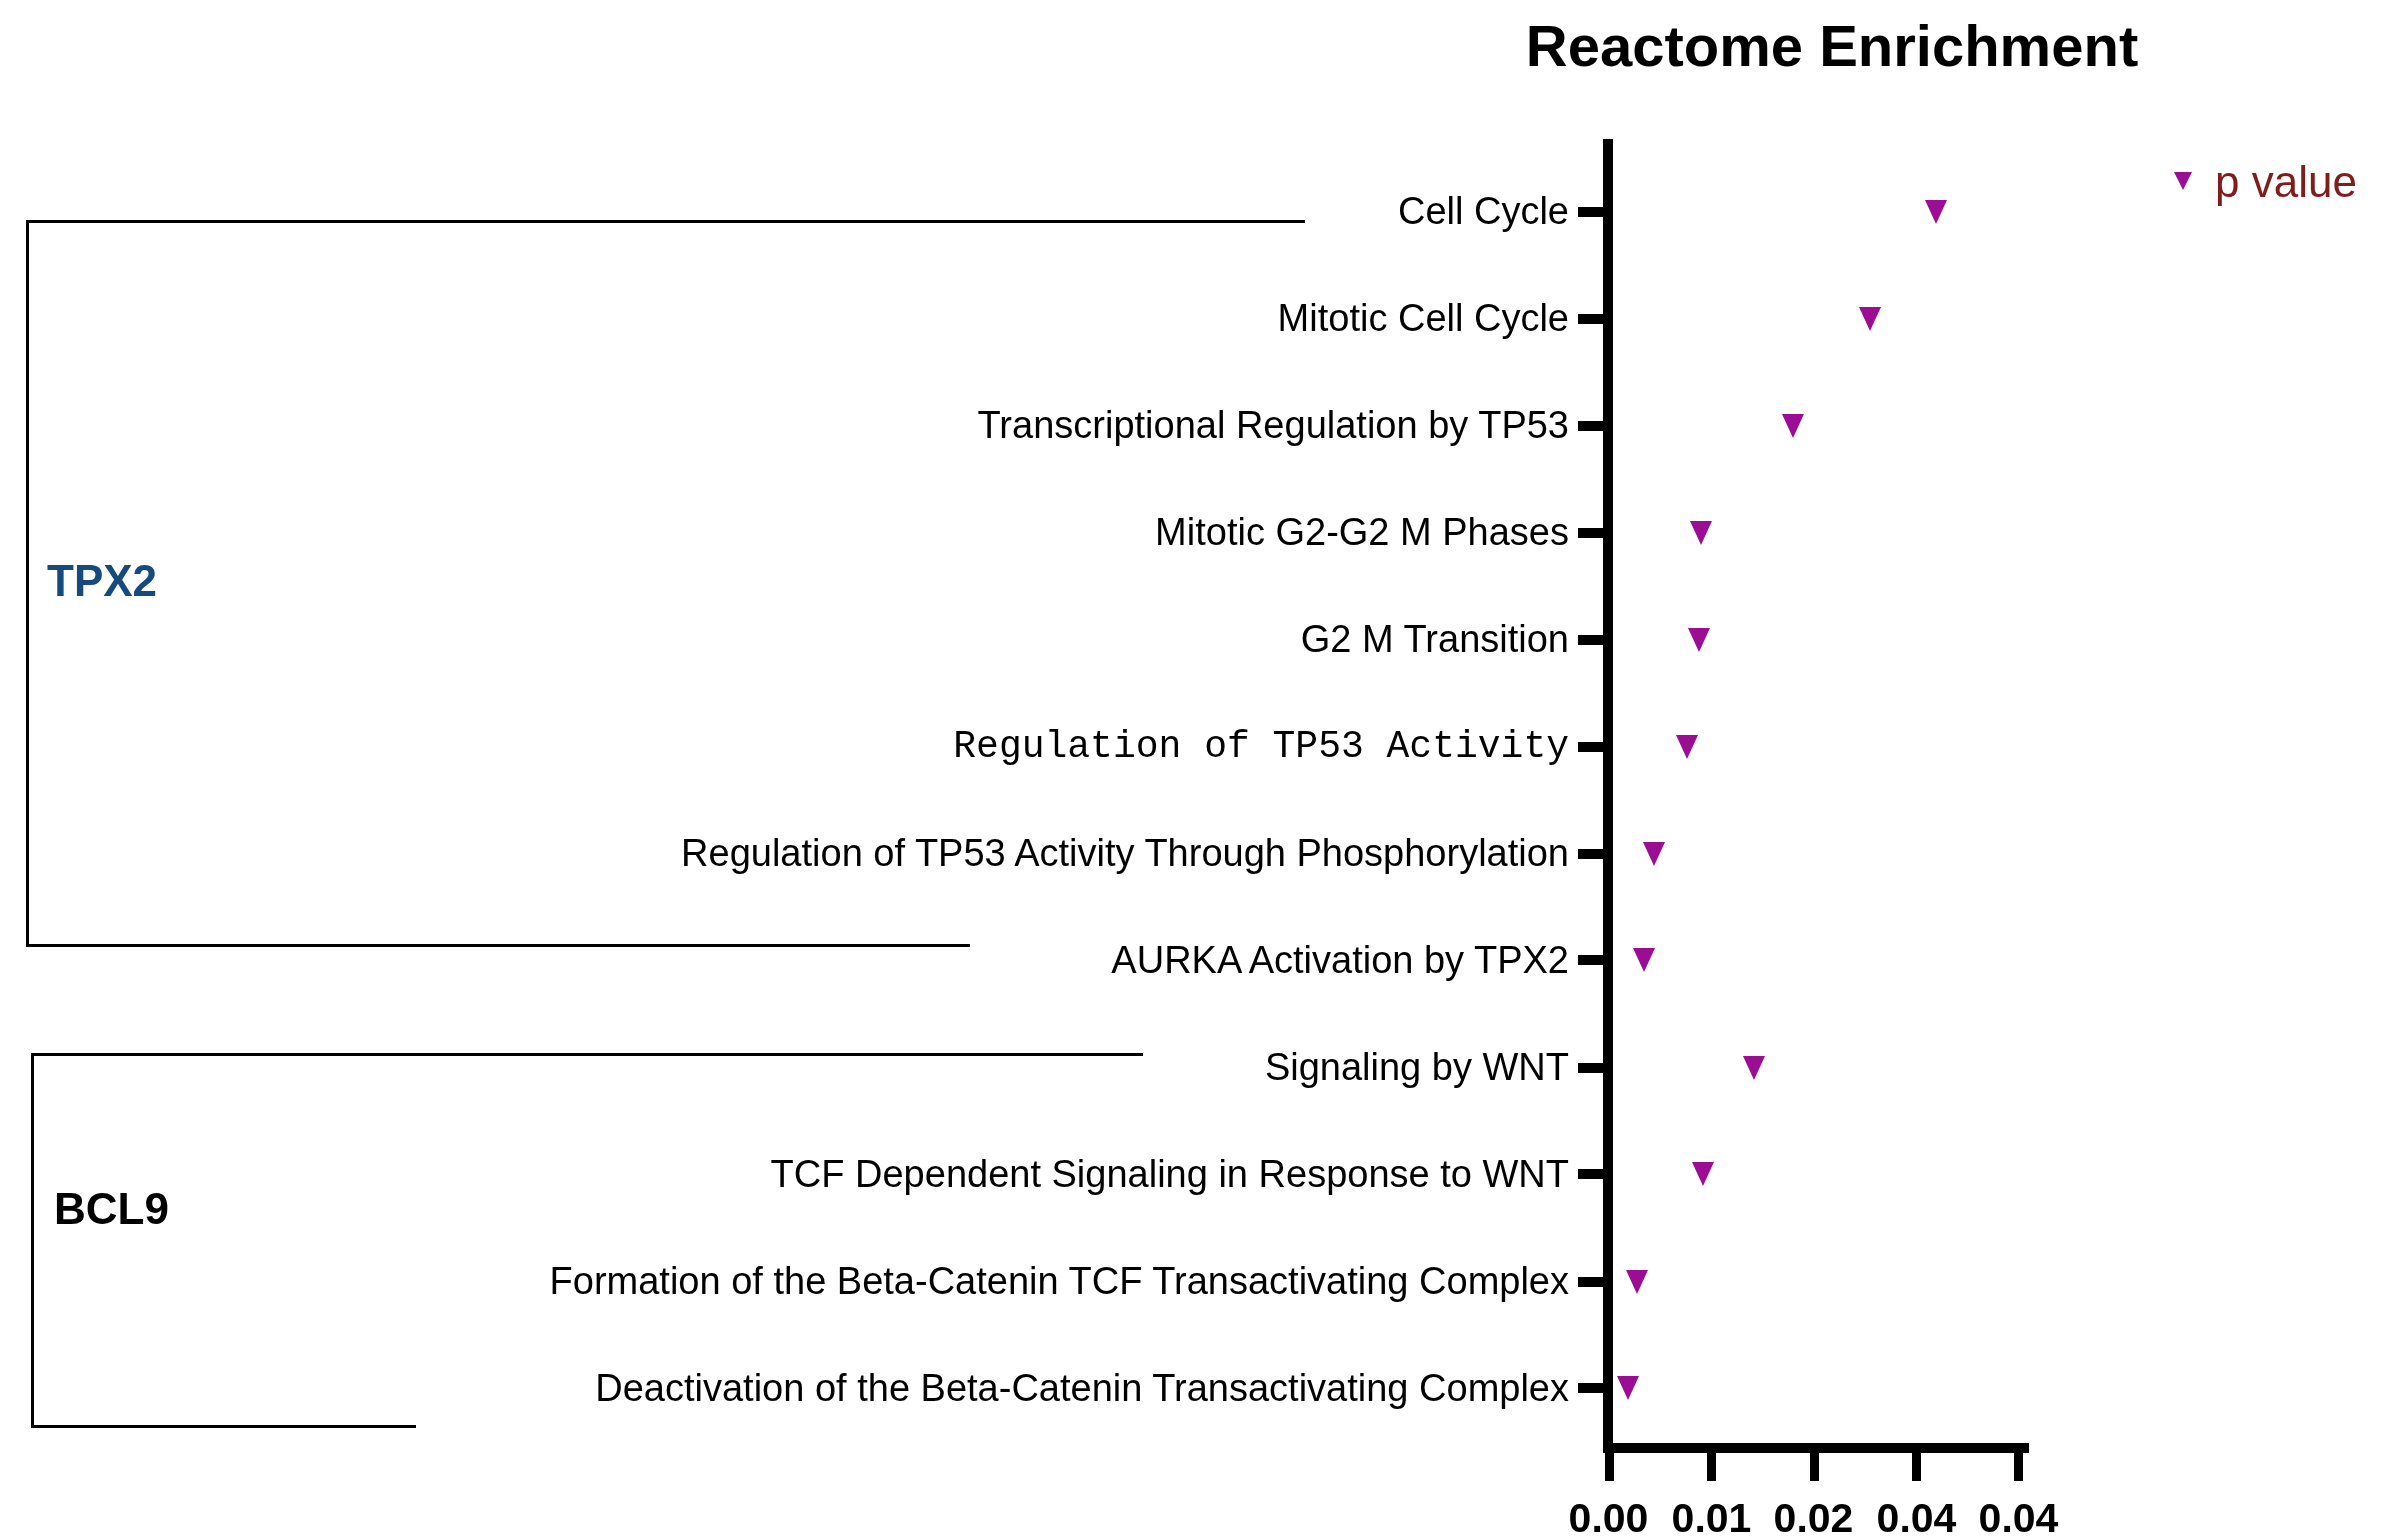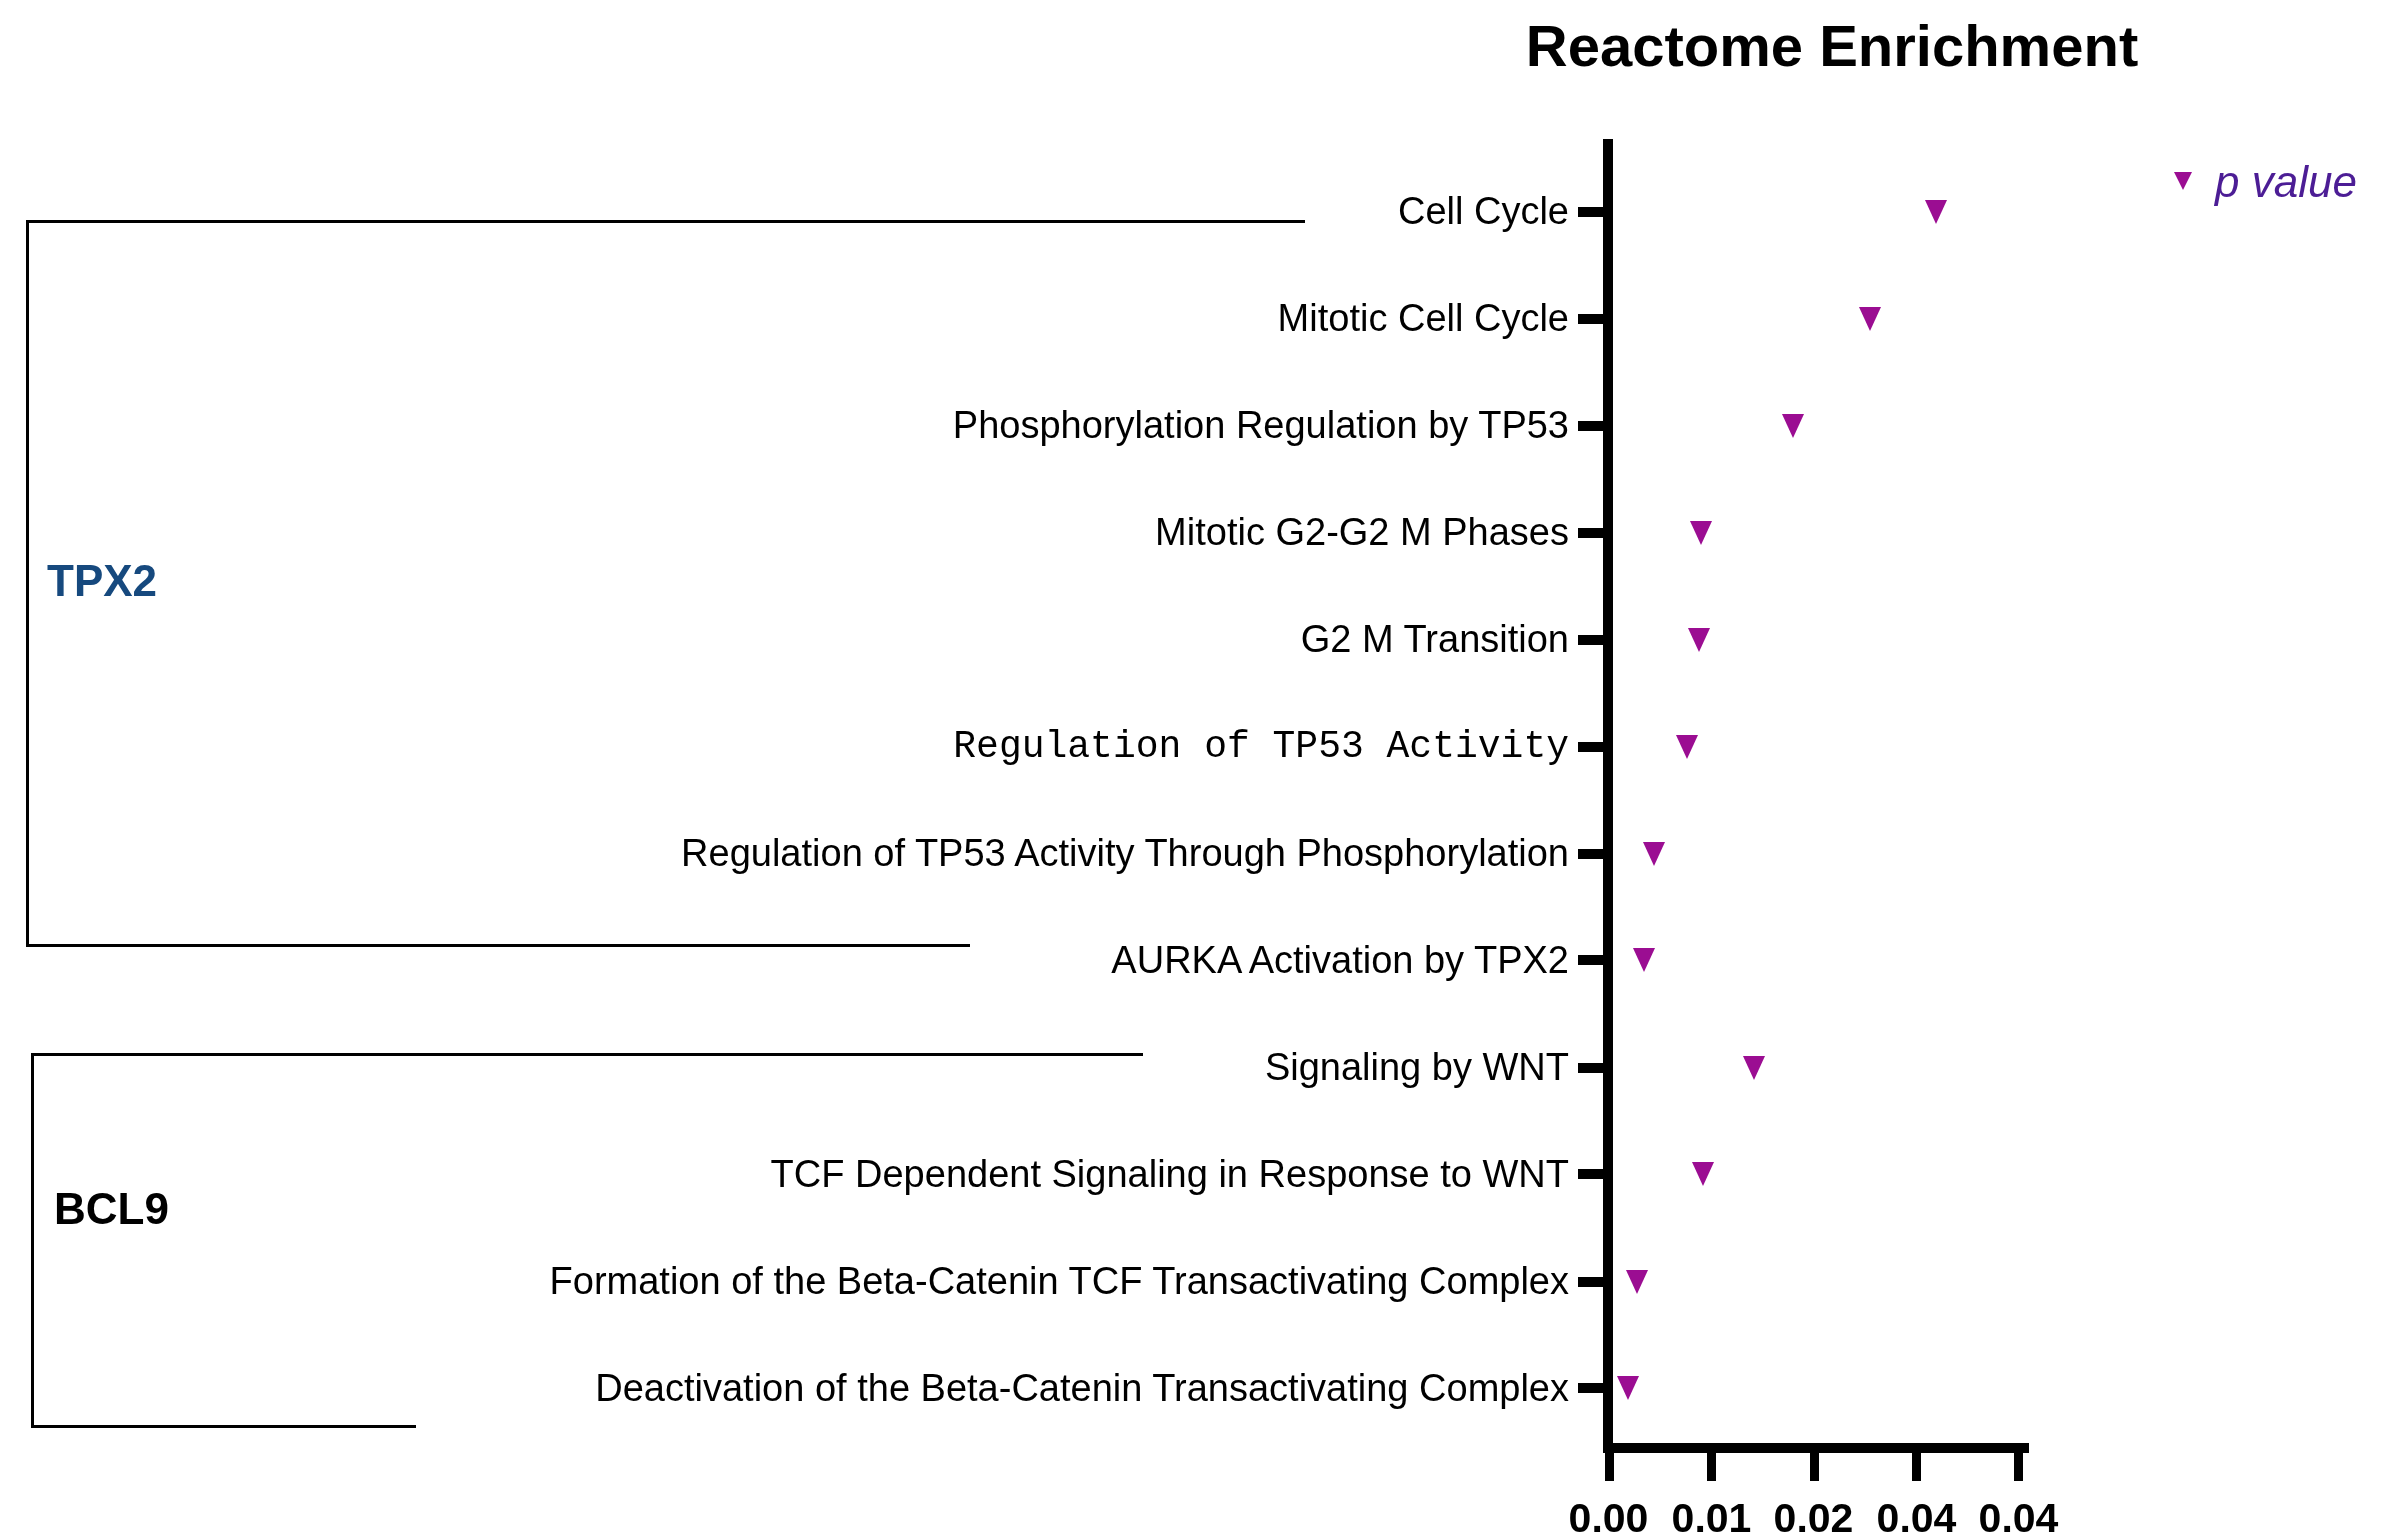--- a/index.html
+++ b/index.html
@@ -21,21 +21,21 @@
   .legend{position:absolute;left:2172px;top:160px;height:48px;}
   .legend-marker{
     position:absolute;left:2.2px;top:12px;
     width:0;height:0;
     border-left:9.2px solid transparent;
     border-right:9.2px solid transparent;
     border-top:18.3px solid #9B0D92;
   }
   .legend-label{
     position:absolute;left:43px;top:0px;
-    font-size:44px;font-style:italic;color:#4c1d95;
+    font-size:44px;color:#7f1d1d;
     white-space:nowrap;line-height:44px;
   }
   .spine-y{position:absolute;left:1603px;top:139px;width:9.7px;height:1313px;background:#000;}
   .spine-x{position:absolute;left:1603px;top:1443px;width:426px;height:9.7px;background:#000;}
   .cat-label{
     position:absolute;left:276px;width:1293px;height:43px;
     text-align:right;font-size:38px;color:#000;line-height:43px;
     white-space:nowrap;
   }
   .y-tick{position:absolute;left:1578px;width:27px;height:9.7px;background:#000;}
@@ -69,21 +69,21 @@
   </div>
 
   <div>
     <div class="spine-y"></div>
     <div class="spine-x"></div>
     <div id="yrows">
         <div class="cat-label" style="top: 190px;">Cell Cycle</div>
         <div class="y-tick" style="top: 207px;"></div>
         <div class="cat-label" style="top: 297px;">Mitotic Cell Cycle</div>
         <div class="y-tick" style="top: 314px;"></div>
-        <div class="cat-label" style="top: 404px;">Phosphorylation Regulation by TP53</div>
+        <div class="cat-label" style="top: 404px;">Transcriptional Regulation by TP53</div>
         <div class="y-tick" style="top: 421px;"></div>
         <div class="cat-label" style="top: 511px;">Mitotic G2-G2 M Phases</div>
         <div class="y-tick" style="top: 528px;"></div>
         <div class="cat-label" style="top: 618px;">G2 M Transition</div>
         <div class="y-tick" style="top: 635px;"></div>
         <div class="cat-label" style="top: 725px; font-family: Liberation Mono, monospace;">Regulation of TP53 Activity</div>
         <div class="y-tick" style="top: 742px;"></div>
         <div class="cat-label" style="top: 832px;">Regulation of TP53 Activity Through Phosphorylation</div>
         <div class="y-tick" style="top: 849px;"></div>
         <div class="cat-label" style="top: 939px;">AURKA Activation by TPX2</div>

